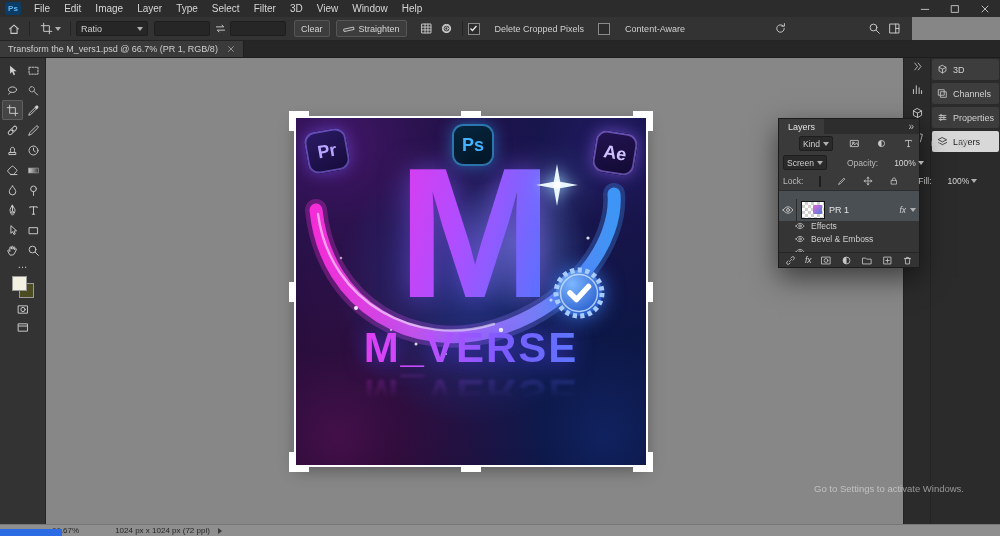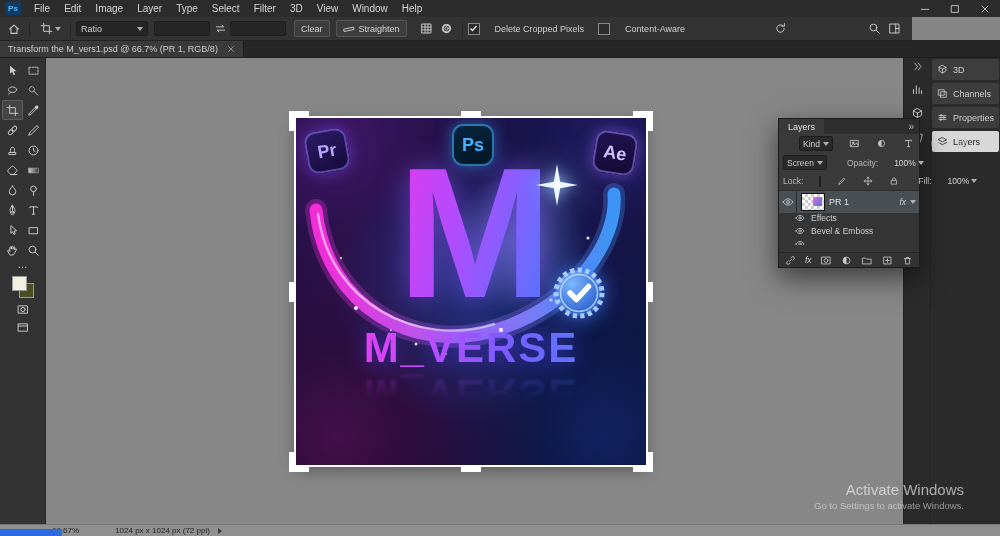--- a/index.html
+++ b/index.html
@@ -114,21 +114,21 @@
   .lp-tab{background:#3a3a3a;height:15px;display:flex;align-items:center;padding:0 9px;font-size:9px;color:#e0e0e0;}
   .lp-collapse{margin-left:auto;padding:0 5px;color:#bdbdbd;font-size:10px;line-height:10px;}
   .lp-row{display:flex;align-items:center;gap:16px;padding:2px 4px;flex:0 0 14px;}
   .mini-select{display:flex;align-items:center;justify-content:space-between;background:#2a2a2a;
                border:1px solid #1e1e1e;border-radius:2px;height:13px;padding:0 3px;color:#cfcfcf;gap:3px;}
   .lp-label{color:#b9b9b9;}
   .lp-val{display:flex;align-items:center;gap:2px;color:#d6d6d6;}
   .mini-ic{width:13px;height:13px;display:flex;align-items:center;justify-content:center;}
   .checker8{width:9px;height:9px;background:repeating-conic-gradient(#bfbfbf 0% 25%,#6e6e6e 0% 50%) 0 0/4.5px 4.5px;border:1px solid #1e1e1e;}
   .lp-list{flex:1 1 auto;overflow:hidden;border-top:1px solid #2d2d2d;background:#353535;}
-  .layer-row{display:flex;align-items:center;height:22px;gap:4px;padding:0 3px 0 0;}
+  .layer-row{display:flex;align-items:center;height:22px;gap:4px;padding:8px 3px 0 0;}
   .layer-row.selected{background:#4a4f54;}
   .eye-cell{width:17px;height:100%;display:flex;align-items:center;justify-content:center;border-right:1px solid #2c2c2c;flex:0 0 17px;}
   .thumb{width:22px;height:16px;background:repeating-conic-gradient(#cfcfcf 0% 25%,#ffffff 0% 50%) 0 0/6px 6px;
          border:1px solid #141414;position:relative;overflow:hidden;flex:0 0 22px;}
   .thumb:after{content:"";position:absolute;right:2px;top:3px;width:9px;height:9px;
          background:linear-gradient(135deg,#e86bd8,#4a7bdc);border-radius:1px;}
   .layer-name{color:#e2e2e2;font-size:9px;flex:1 1 auto;}
   .fx-tag{color:#cfcfcf;font-size:8.5px;font-style:italic;}
   .effect-row{display:flex;height:13px;gap:4px;padding-left:14px;color:#cfcfcf;}
   .effect-row .eye-sm{width:14px;display:flex;justify-content:center;flex:0 0 14px;}
@@ -699,17 +699,16 @@
   </div>
 
   <div class="statusbar">
     <span class="status-zoom">66.67%</span>
     <span class="status-doc">1024 px x 1024 px (72 ppi)</span>
     <div class="status-chev"></div>
   </div>
   <div class="taskbar-fragment"></div>
 
   <div class="watermark">
-    <div class="wm1">Activate Windows</div>
     <div class="wm2">Go to Settings to activate Windows.</div>
   </div>
 
 </div>
 
 </body></html>

